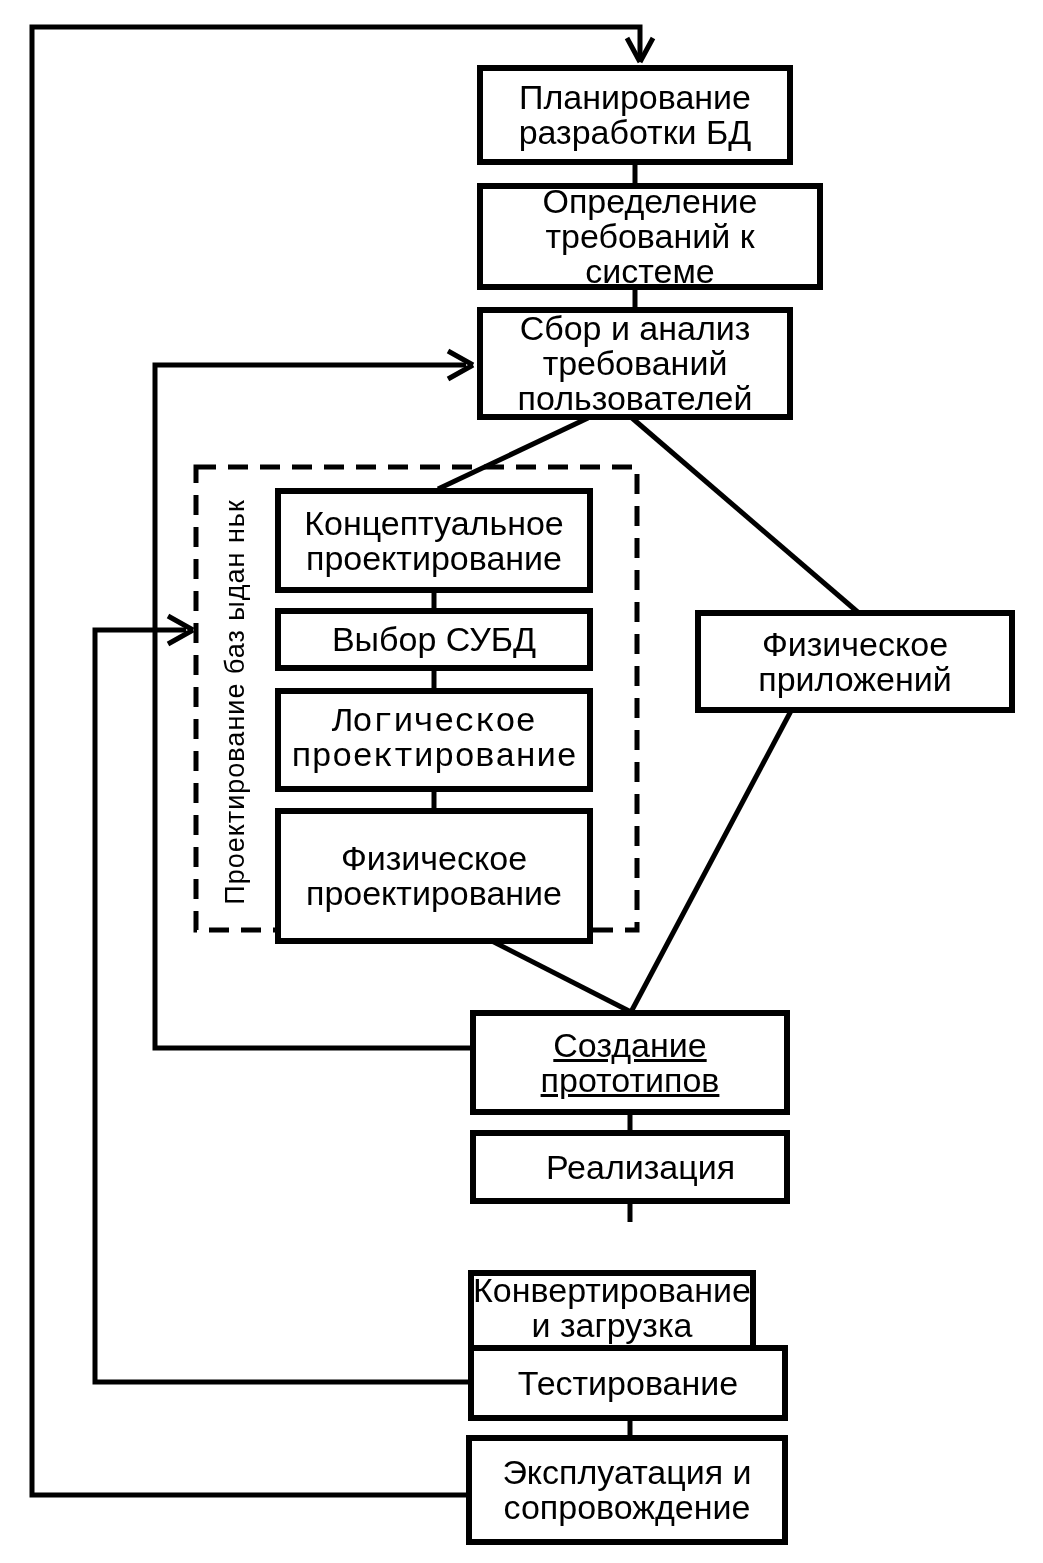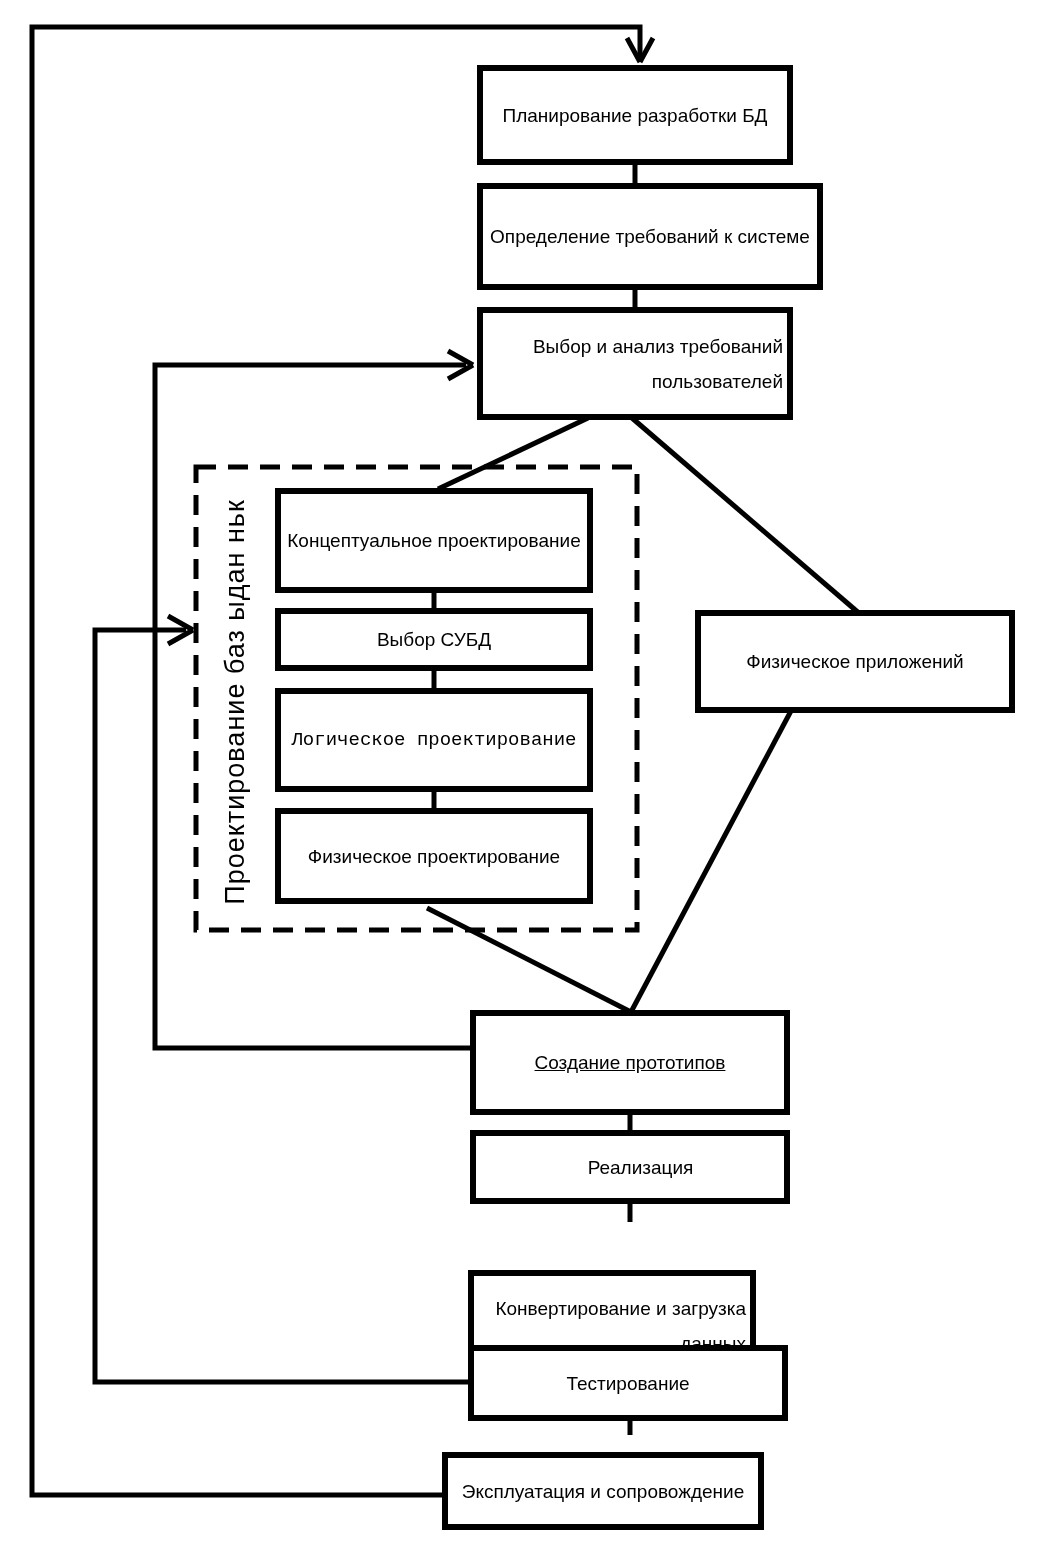--- a/index.html
+++ b/index.html
@@ -24,22 +24,22 @@
     height: 1563px;
   }
   .box {
     position: absolute;
     box-sizing: border-box;
     border: 6px solid #000000;
     background: #ffffff;
     display: flex;
     align-items: center;
     justify-content: center;
-    text-align: right;
-    font-size: 19px;
+    text-align: center;
+    font-size: 34px;
     line-height: 35px;
     padding: 0 4px;
   }
   .vlabel {
     position: absolute;
     left: 240px;
     top: 702px;
     width: 470px;
     height: 40px;
     transform: translate(-50%, -50%) rotate(-90deg);
@@ -96,36 +96,36 @@
 
   <div class="box" style="left:477px; top:65px;  width:316px; height:100px;">
     <span>Планирование разработки БД</span>
   </div>
 
   <div class="box" style="left:477px; top:183px; width:346px; height:107px;">
     <span>Определение требований к системе</span>
   </div>
 
   <div class="box" style="left:477px; top:307px; width:316px; height:113px;">
-    <span>Выбор и анализ требований пользователей</span>
+    <span>Сбор и анализ требований пользователей</span>
   </div>
 
   <div class="box" style="left:275px; top:488px; width:318px; height:105px;">
     <span>Концептуальное проектирование</span>
   </div>
 
   <div class="box" style="left:275px; top:608px; width:318px; height:63px;">
     <span>Выбор СУБД</span>
   </div>
 
   <div class="box" style="left:275px; top:688px; width:318px; height:104px;font-family:Liberation Mono, monospace;">
     <span>Логическое проектирование</span>
   </div>
 
-  <div class="box" style="left:275px; top:808px; width:318px; height:96px;">
+  <div class="box" style="left:275px; top:808px; width:318px; height:136px;">
     <span>Физическое проектирование</span>
   </div>
 
   <div class="vlabel">
     <span>Проектирование баз ыдан ньк</span>
   </div>
 
   <div class="box" style="left:695px; top:610px; width:320px; height:103px;">
     <span>Физическое приложений</span>
   </div>
@@ -139,17 +139,17 @@
   </div>
 
   <div class="box" style="left:468px; top:1270px; width:288px; height:111px;">
     <span>Конвертирование и загрузка данных</span>
   </div>
 
   <div class="box" style="left:468px; top:1345px; width:320px; height:76px;">
     <span>Тестирование</span>
   </div>
 
-  <div class="box" style="left:442px; top:1435px; width:322px; height:78px;margin-top:17px;">
+  <div class="box" style="left:466px; top:1435px; width:322px; height:110px;">
     <span>Эксплуатация и сопровождение</span>
   </div>
 
 </div>
 
 </body></html>

